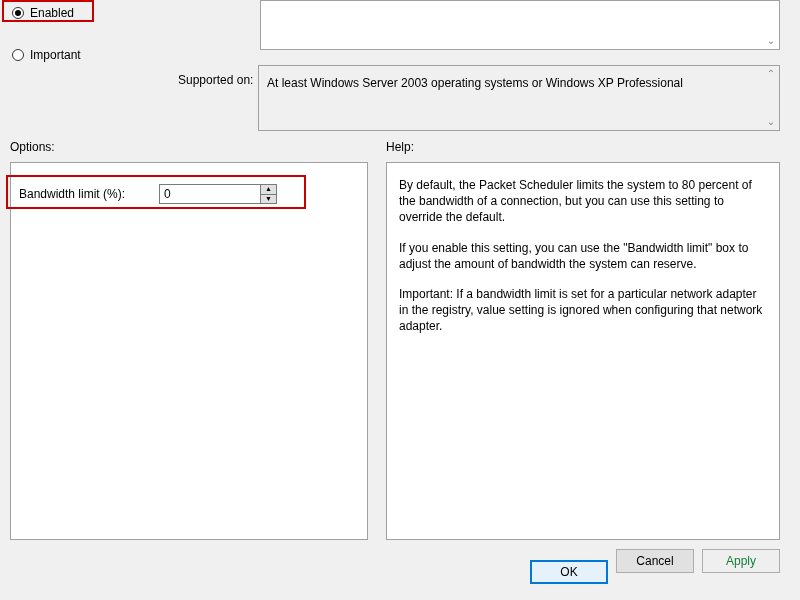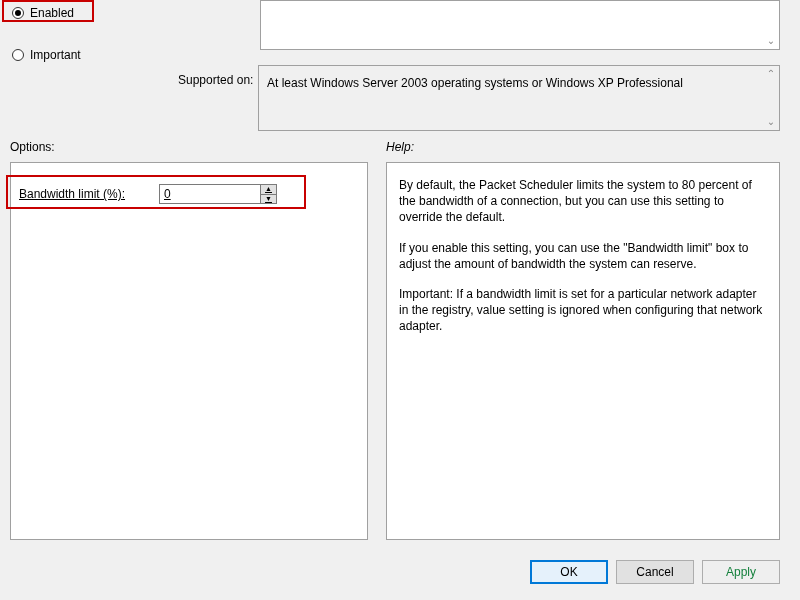--- a/index.html
+++ b/index.html
@@ -103,38 +103,37 @@
     text-align: center; color: #888;
   }
 
   
   .options-label {
     position: absolute;
     left: 10px; top: 140px;
   }
   .help-label {
     position: absolute;
-    left: 386px; top: 140px; font-style: italic;
+    left: 386px; top: 140px;
   }
 
   
   .options-panel {
     position: absolute;
     left: 10px; top: 162px;
     width: 358px; height: 378px;
     background: #fff;
     border: 1px solid #a0a0a0;
   }
   .bw-row {
     position: absolute;
     left: 8px; top: 20px;
     display: flex;
     align-items: center;
     height: 22px;
-    text-decoration: underline;
   }
   .bw-label {
     width: 140px;
   }
   .spinner {
     display: inline-flex;
     border: 1px solid #7a7a7a;
     height: 20px;
     background: #fff;
   }
@@ -196,20 +195,21 @@
   .btn {
     width: 78px; height: 24px;
     background: #e1e1e1;
     border: 1px solid #adadad;
     font: inherit;
     cursor: pointer;
   }
   .btn.primary {
     border: 2px solid #0078d7;
     background: #e5f1fb;
+    margin-top: 11px;
   }
   .btn.disabled {
     color: #15803d;
     background: #efefef;
     cursor: default;
   }
 </style>
 </head>
 <body>
 

